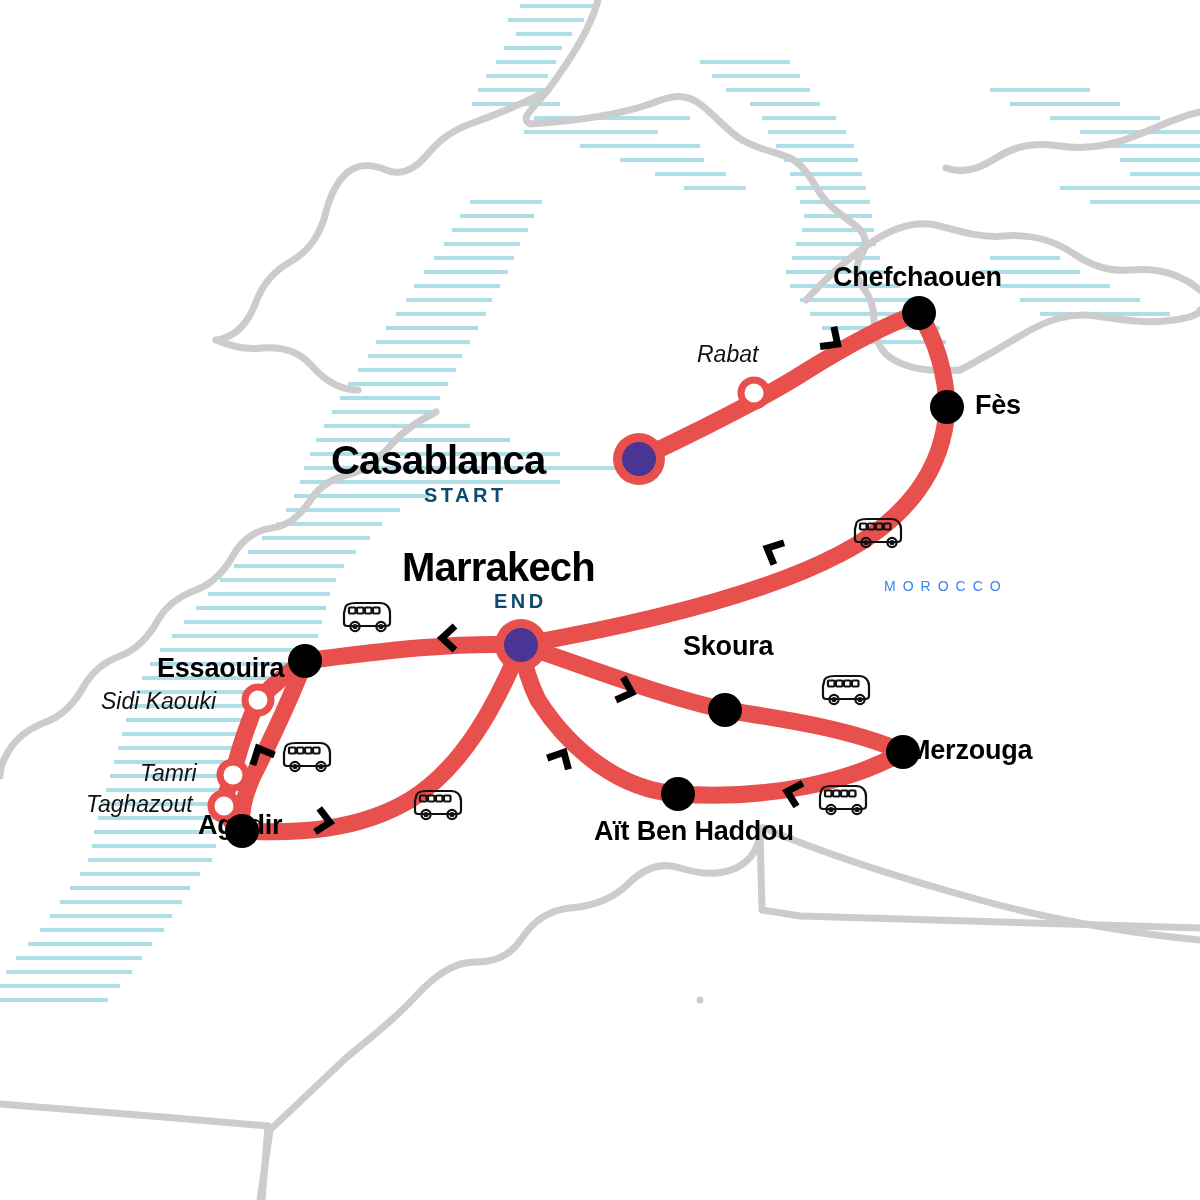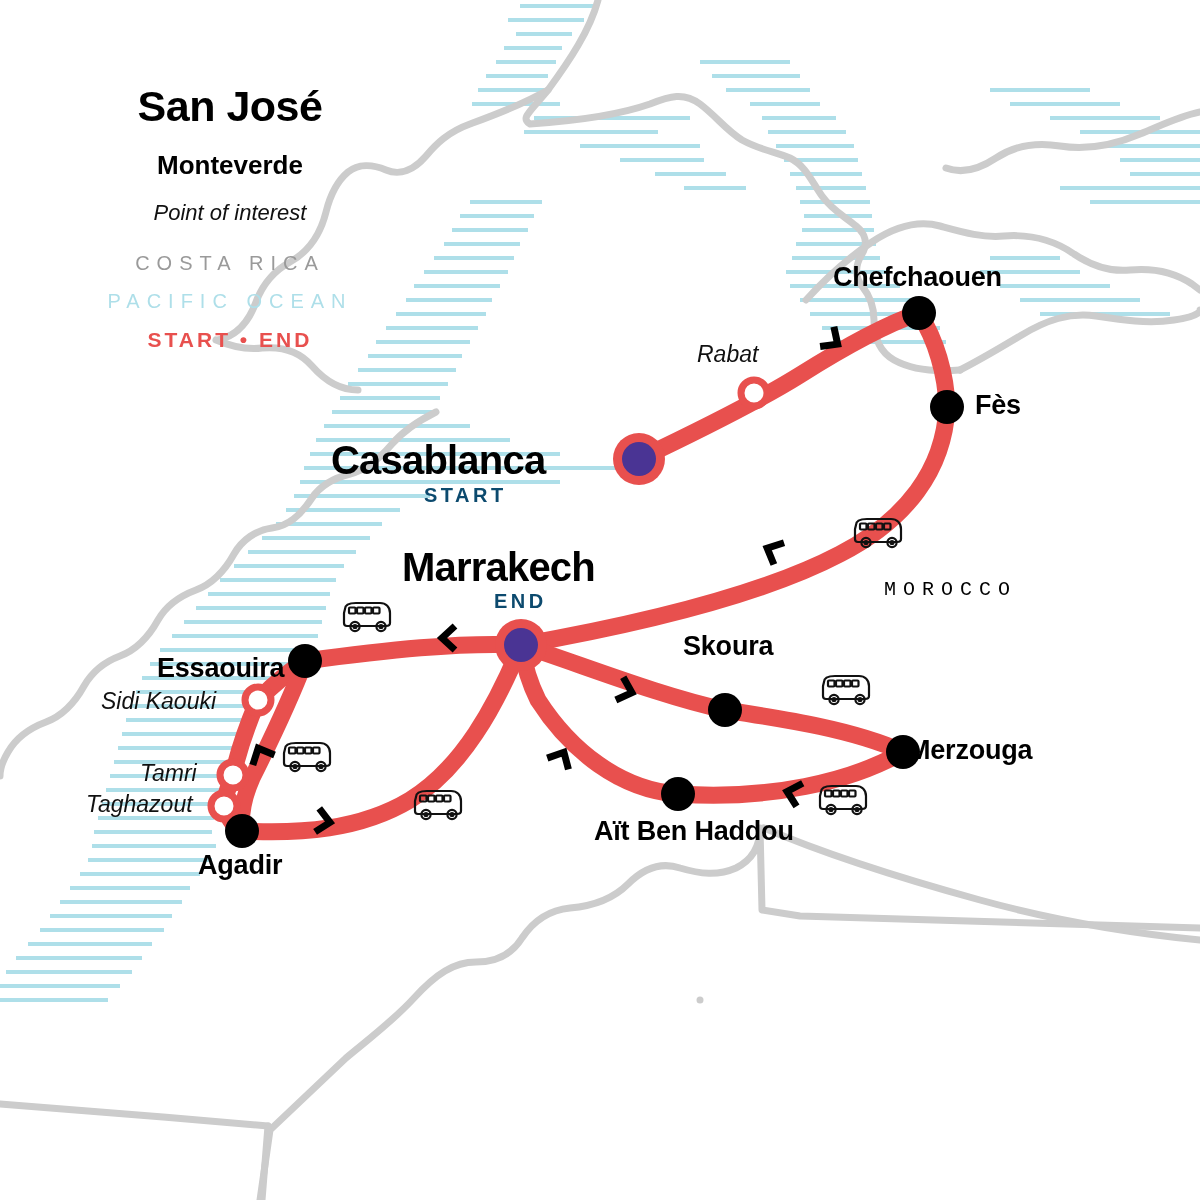--- a/index.html
+++ b/index.html
@@ -14,21 +14,21 @@
   .lg-poi{font-size:22px;font-style:italic;color:#111;}
   .lg-country{font-size:20px;color:#9a9a9a;letter-spacing:7px;font-weight:400;}
   .lg-ocean{font-size:20px;color:#aedfe9;letter-spacing:7px;font-weight:400;}
   .lg-se{font-size:21px;color:#e8504e;letter-spacing:3px;font-weight:700;}
 
   .city-label{position:absolute;white-space:nowrap;color:#000;font-weight:700;}
   .hub-label{font-size:40px;letter-spacing:-0.8px;}
   .major-label{font-size:27px;letter-spacing:-0.2px;}
   .poi-label{font-size:23px;font-style:italic;font-weight:400;color:#111;}
   .se-tag{position:absolute;font-size:20px;font-weight:700;color:#0c4a6e;letter-spacing:3.5px;white-space:nowrap;}
-  .country-tag{position:absolute;font-size:20px;color:#000000;letter-spacing:7px;white-space:nowrap;font-family:Liberation Mono, monospace;}
+  .country-tag{position:absolute;font-size:14px;color:#3b82f6;letter-spacing:7px;white-space:nowrap;}
 </style>
 </head>
 <body>
 
 <div id="map-root">
 
   <svg id="map-svg" viewBox="0 0 1200 1200">
     <defs>
       <clipPath id="clip-all">
           <rect x="0" y="0" width="1200" height="1200"></rect>
@@ -321,42 +321,34 @@
         </g>
         <g>
           <circle cx="903" cy="752" r="17" fill="#000000"></circle>
         </g>
         <g>
           <circle cx="678" cy="794" r="17" fill="#000000"></circle>
         </g>
       </g>
   </svg>
 
-  <div class="legend">
-    <div class="legend-row lg-major" style="top:82px;">San José</div>
-    <div class="legend-row lg-minor" style="top:150px;">Monteverde</div>
-    <div class="legend-row lg-poi" style="top:200px;">Point of interest</div>
-    <div class="legend-row lg-country" style="top:252px;">COSTA RICA</div>
-    <div class="legend-row lg-ocean" style="top:290px;">PACIFIC OCEAN</div>
-    <div class="legend-row lg-se" style="top:328px;">START • END</div>
-  </div>
 
   <div class="country-tag" style="left:884px; top:578px;">MOROCCO</div>
 
   <div id="labels">
       <div class="city-label hub-label" style="left: 331px; top: 438px;">Casablanca</div>
       <div class="se-tag" style="left: 424px; top: 484px;">START</div>
       <div class="city-label hub-label" style="left: 402px; top: 545px;">Marrakech</div>
       <div class="se-tag" style="left: 494px; top: 590px;">END</div>
       <div class="city-label major-label" style="left: 833px; top: 262px;">Chefchaouen</div>
       <div class="city-label major-label" style="left: 975px; top: 390px;">Fès</div>
       <div class="city-label poi-label" style="left: 697px; top: 341px;">Rabat</div>
       <div class="city-label major-label" style="left: 157px; top: 629px; margin-top: 24px;">Essaouira</div>
       <div class="city-label poi-label" style="left: 101px; top: 688px;">Sidi Kaouki</div>
       <div class="city-label poi-label" style="left: 140px; top: 760px;">Tamri</div>
       <div class="city-label poi-label" style="left: 86px; top: 791px;">Taghazout</div>
-      <div class="city-label major-label" style="left: 198px; top: 850px; text-align: right;">Agadir</div>
+      <div class="city-label major-label" style="left: 198px; top: 810px; text-align: right;">Agadir</div>
       <div class="city-label major-label" style="left: 683px; top: 631px;">Skoura</div>
       <div class="city-label major-label" style="left: 908px; top: 735px;">Merzouga</div>
       <div class="city-label major-label" style="left: 594px; top: 816px;">Aït Ben Haddou</div>
     </div>
 
 </div>
 
 </body></html>

